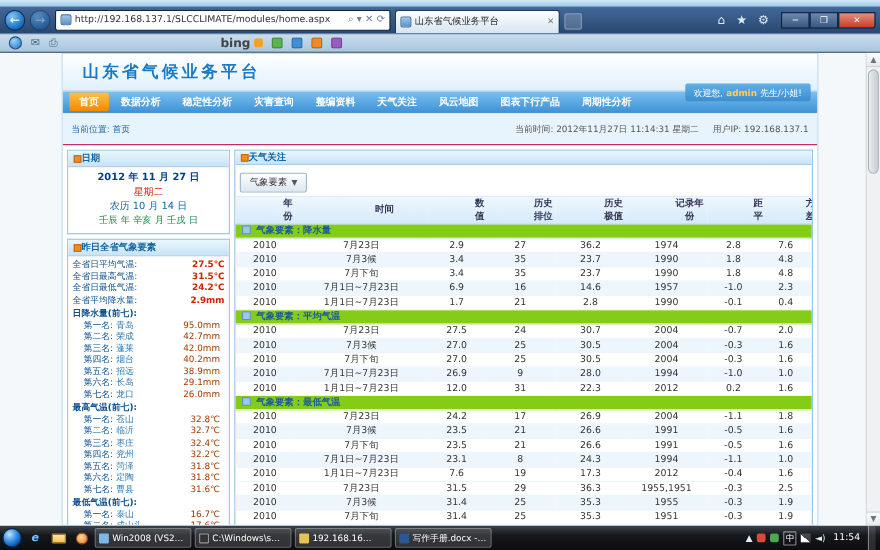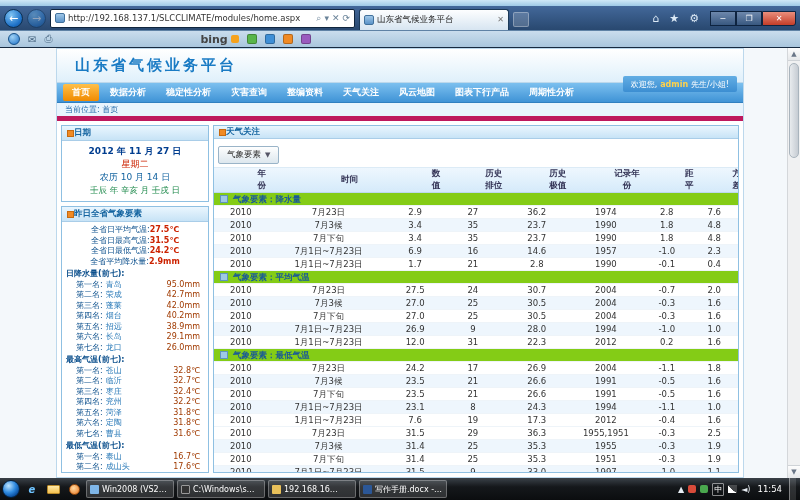--- a/index.html
+++ b/index.html
@@ -46,21 +46,21 @@
   .page{width:688px;margin:0 auto;height:100%;background:#fff;border:1px solid #bcd8ec;overflow:hidden;}
   .page-header{position:relative;height:34px;background:linear-gradient(#ffffff,#dff0fb);border-bottom:1px solid #bcd8ec;}
   .site-title{position:absolute;left:18px;top:7px;font-size:15px;font-weight:bold;color:#1a7bc4;letter-spacing:3px;}
   .welcome{position:absolute;right:6px;top:27px;height:16px;display:flex;align-items:center;gap:3px;padding:0 8px;
     background:linear-gradient(#63aee4,#3c8ed2);border-radius:2px;color:#fff;font-size:8px;white-space:nowrap;}
   .welcome .user{color:#ffd24a;font-weight:bold;}
   .mainnav{height:20px;background:linear-gradient(#7cc0ef,#3f93d6);border-bottom:1px solid #2f7fc0;
     display:flex;align-items:center;padding:0 6px;gap:2px;}
   .nav-item{color:#fff;font-size:9px;font-weight:bold;padding:2px 9px;border-radius:2px;white-space:nowrap;}
   .nav-item.active{background:linear-gradient(#ffc04a,#f08a00);}
-  .statusrow{height:18px;background:#e8f4fd;border-bottom:5px solid #be185d;display:flex;align-items:center;
+  .statusrow{height:29px;background:#e8f4fd;border-bottom:1px solid #be185d;display:flex;align-items:center;
     padding:0 8px;font-size:8px;color:#555;}
   .breadcrumb{color:#2268a8;}
   .status-right{margin-left:auto;white-space:nowrap;}
   .content{display:flex;gap:4px;padding:4px;height:356px;overflow:hidden;}
 
   
   .panel{border:1px solid #8fc0e2;background:#fff;overflow:hidden;}
   .panel-header{height:15px;background:linear-gradient(#eaf6fe,#c7e3f6);border-bottom:1px solid #a9cde8;
     display:flex;align-items:center;gap:0;padding:0 5px;}
   .panel-ico{width:7px;height:7px;background:#f08a24;border:1px solid #c66a10;flex:0 0 auto;}
@@ -68,21 +68,21 @@
 
   
   .sidebar{width:148px;display:flex;flex-direction:column;gap:4px;flex:0 0 auto;overflow:hidden;}
   .cal-body{padding:4px 2px;text-align:center;font-size:9px;line-height:13px;}
   .cal-date{color:#003d8f;font-weight:bold;}
   .cal-week{color:#cc2200;}
   .cal-lunar{color:#1464a0;}
   .cal-ganzhi{color:#1f8a4c;font-size:8.5px;}
   .stats-panel{flex:1;overflow:hidden;}
   .stats-body{padding:3px 4px;font-size:8px;line-height:10.5px;}
-  .stat-line{display:flex;justify-content:center;}
+  .stat-line{display:flex;justify-content:space-between;}
   .stat-label{color:#0b4f8c;}
   .stat-value{color:#cc2200;font-weight:bold;}
   .sec-title{color:#0b4f8c;font-weight:bold;margin-top:2px;}
   .rank-line{display:flex;padding-left:10px;gap:3px;}
   .rank-label{color:#0b4f8c;}
   .rank-name{color:#2a7ab8;}
   .rank-value{color:#a03a00;margin-left:auto;padding-right:4px;}
 
   
   .mainpanel{flex:1;display:flex;flex-direction:column;overflow:hidden;}
@@ -200,20 +200,25 @@
           <span class="nav-item">灾害查询</span>
           <span class="nav-item">整编资料</span>
           <span class="nav-item">天气关注</span>
           <span class="nav-item">风云地图</span>
           <span class="nav-item">图表下行产品</span>
           <span class="nav-item">周期性分析</span>
         </div>
 
       <div class="statusrow">
         <span class="breadcrumb">当前位置: 首页</span>
+        <span class="status-right">
+          <span>当前时间: 2012年11月27日 11:14:31 星期二</span>
+          &nbsp;&nbsp;&nbsp;
+          <span>用户IP: 192.168.137.1</span>
+        </span>
       </div>
 
       <div class="content">
 
         <div class="sidebar">
           <div class="panel">
             <div class="panel-header">
               <span class="panel-ico"></span>
               <span class="panel-title">日期</span>
             </div>

